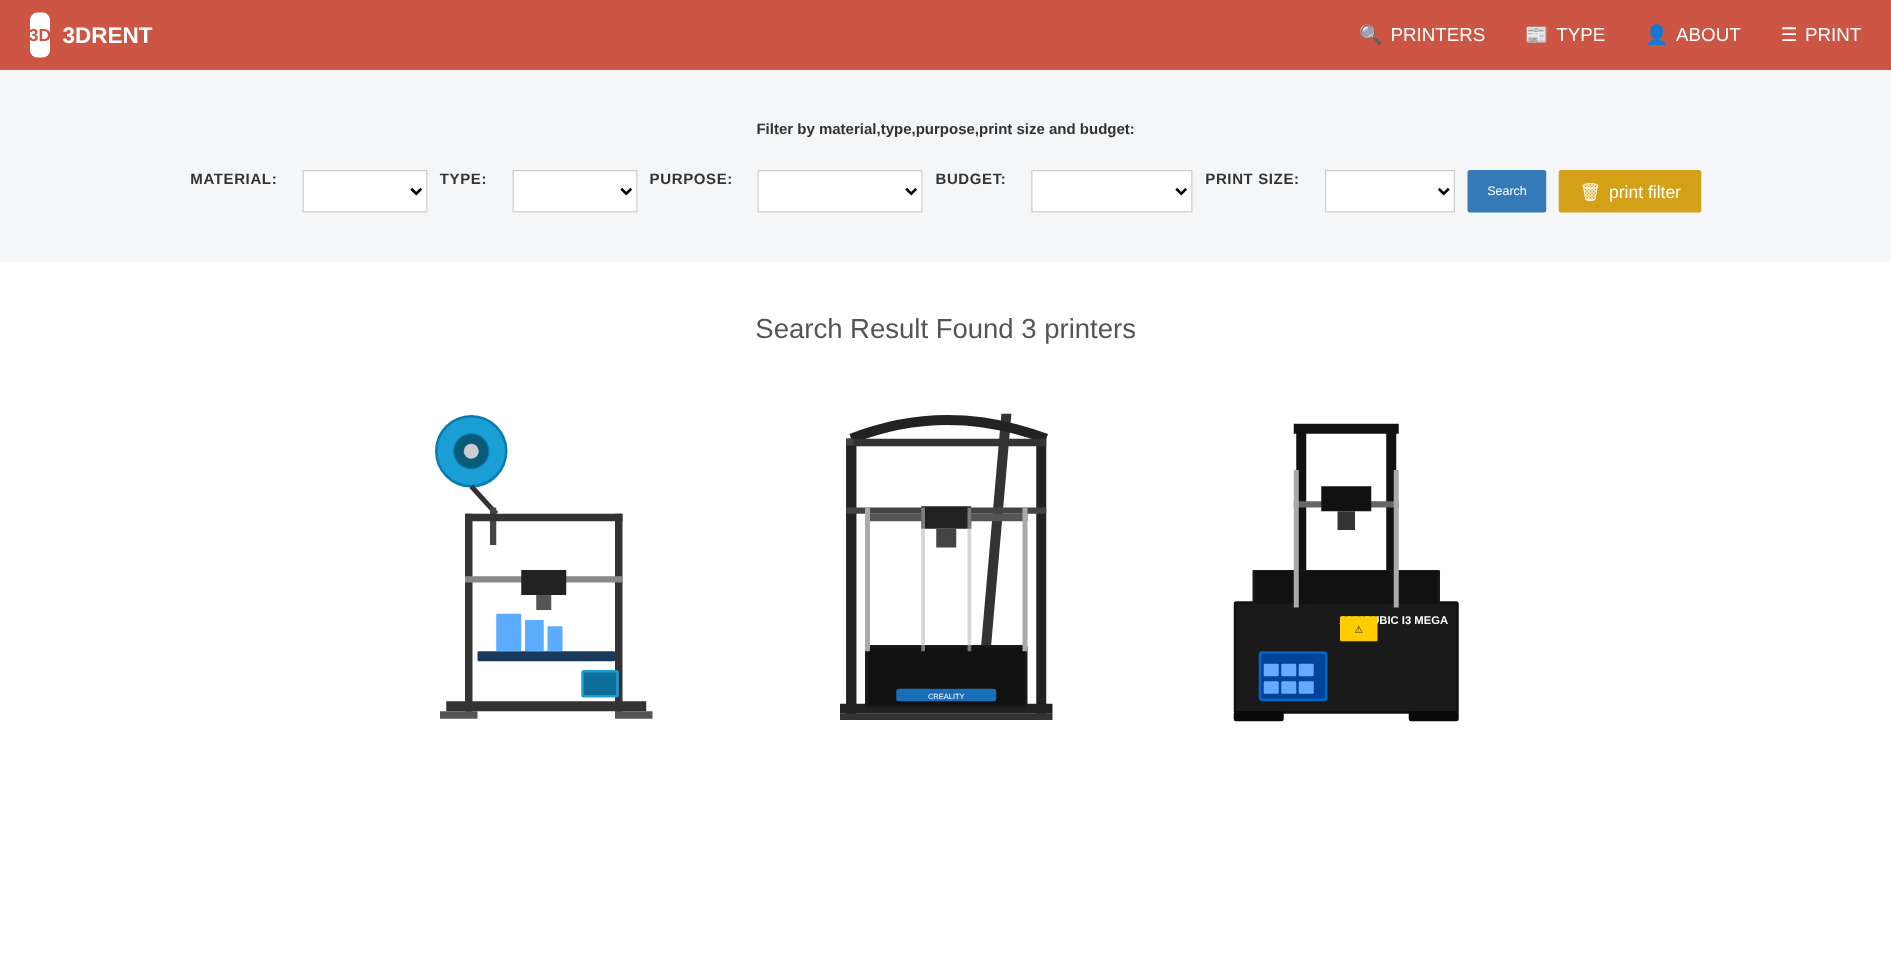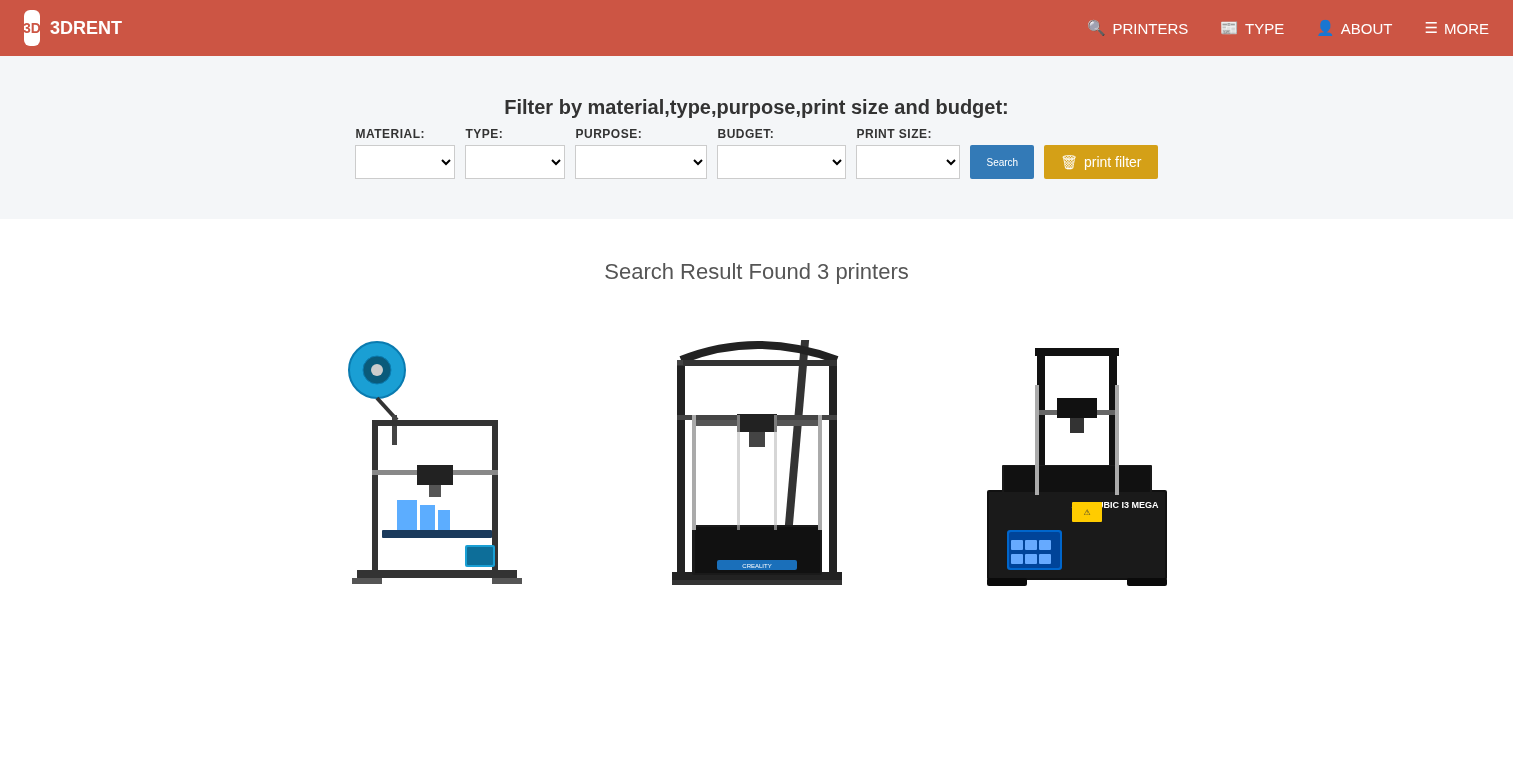--- a/index.html
+++ b/index.html
@@ -50,37 +50,37 @@
     }
     .nav-icon { font-style: normal; }
 
     
     .filter-section {
       background: #f4f6f8;
       padding: 40px 24px 40px;
       text-align: center;
     }
     .filter-title {
-      font-size: 20px;
+      font-size: 12px;
       font-weight: 600;
       color: #333;
-      margin-bottom: 8px;
+      margin-bottom: 26px;
     }
     .filter-row {
       display: flex;
       align-items: flex-end;
       justify-content: center;
       gap: 10px;
       flex-wrap: wrap;
     }
     .filter-group {
       display: flex;
-      flex-direction: column;
+      flex-direction: row;
       align-items: flex-start;
-      gap: 4px;
+      gap: 20px;
     }
     .filter-label {
       font-size: 12px;
       font-weight: 700;
       color: #333;
       letter-spacing: 0.5px;
     }
     .filter-select {
       border: 1px solid #ccc;
       background: #fff;
@@ -176,21 +176,21 @@
     </li>
     <li>
       <a href="#">
         <span class="nav-icon">👤</span>
         <span>ABOUT</span>
       </a>
     </li>
     <li>
       <a href="#">
         <span class="nav-icon">☰</span>
-        <span>MORE</span>
+        <span>PRINT</span>
       </a>
     </li>
   </ul>
 </nav>
 
 <div class="filter-section">
   <div class="filter-title">Filter by material,type,purpose,print size and budget:</div>
   <div class="filter-row">
     <div class="filter-group">
       <label class="filter-label">MATERIAL:</label>

